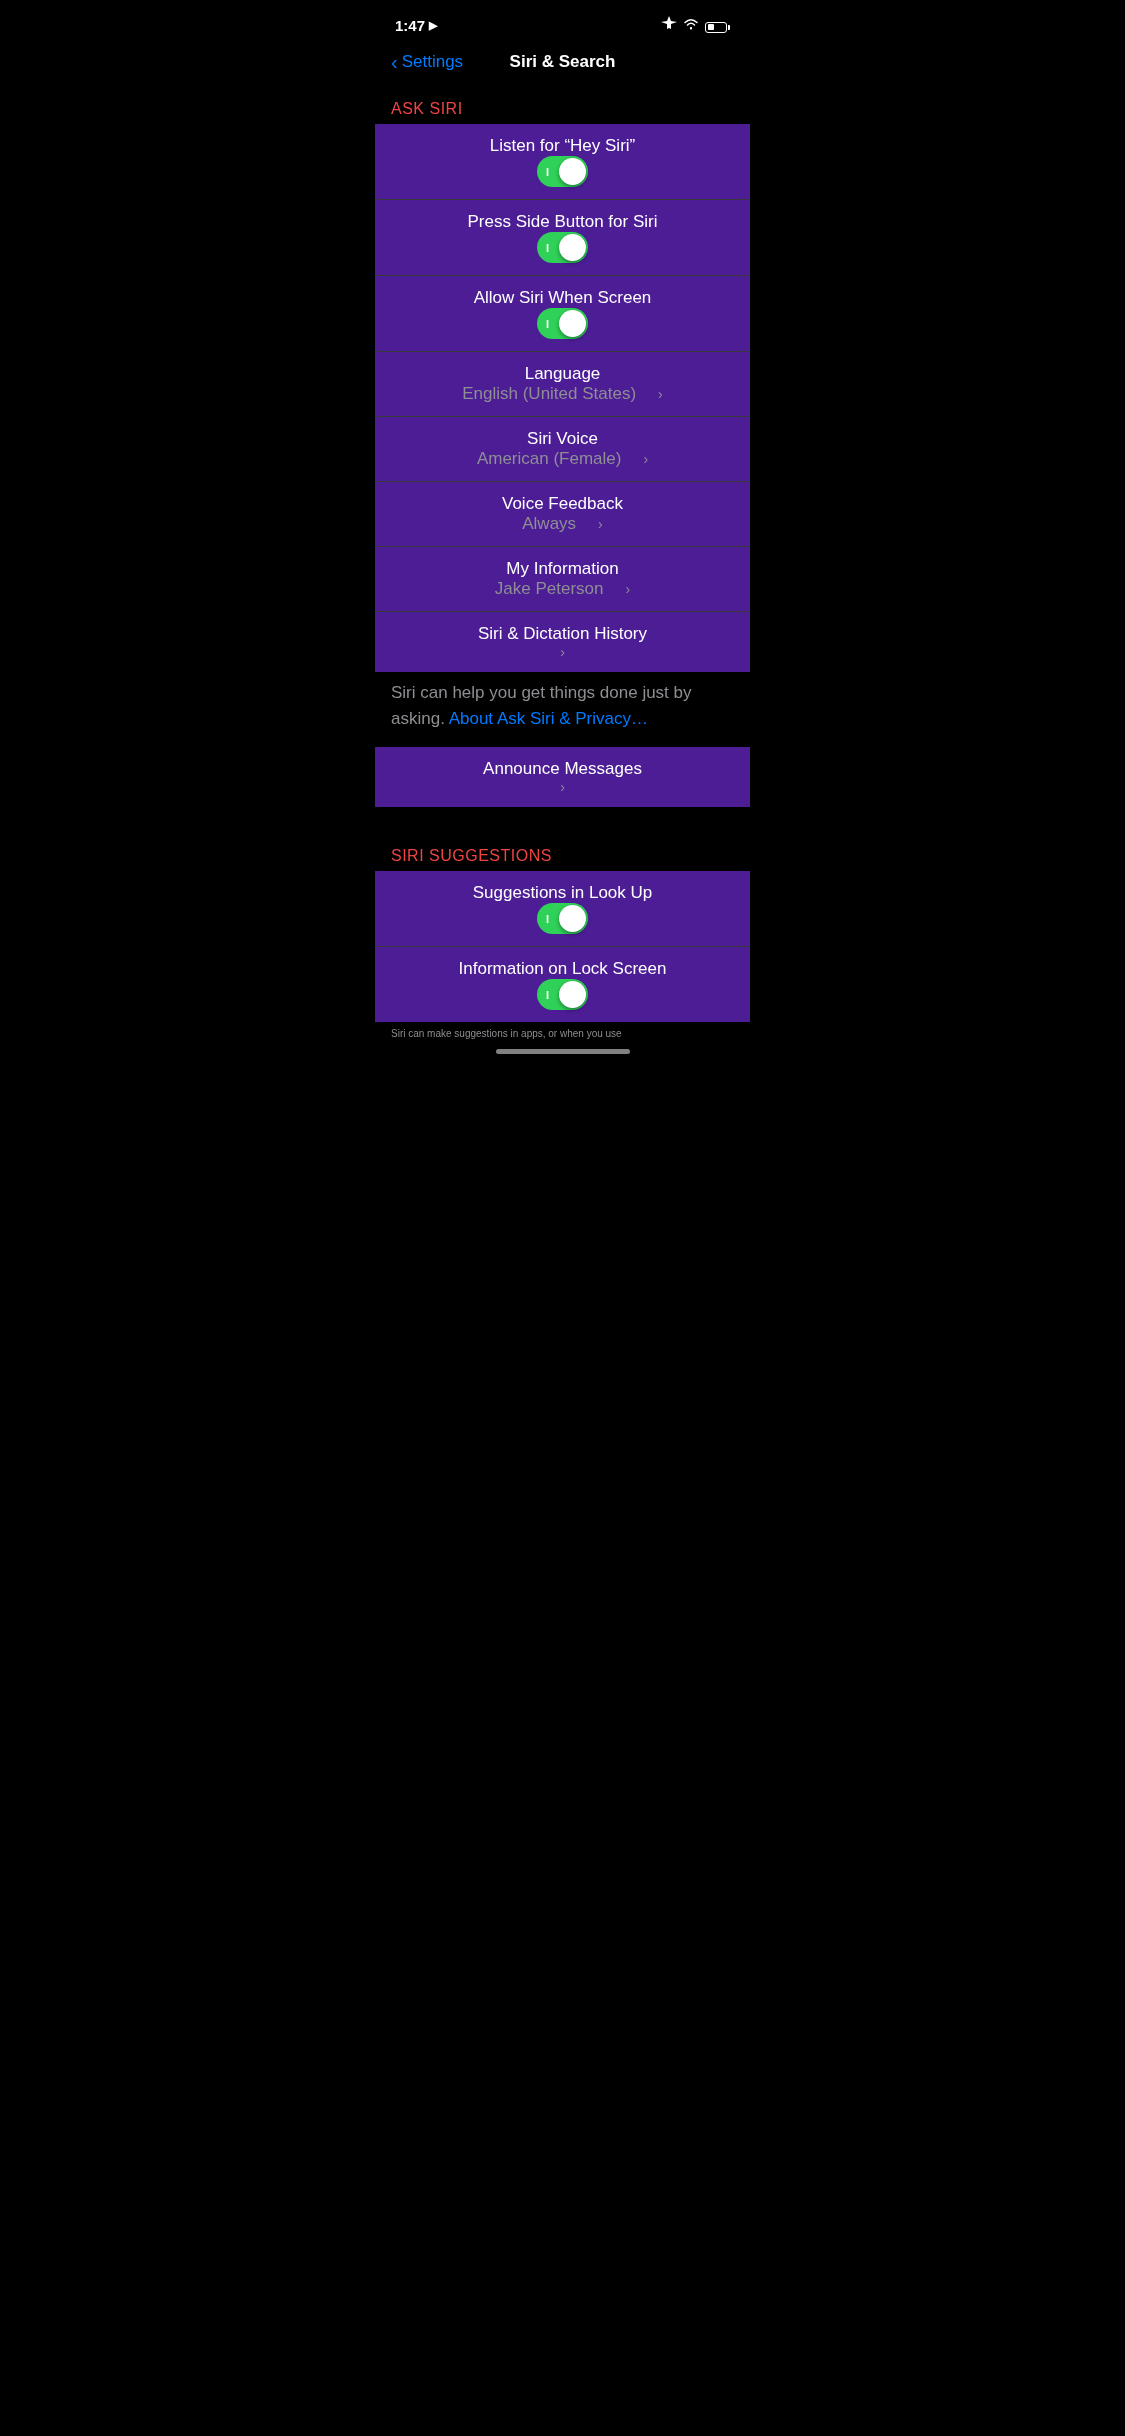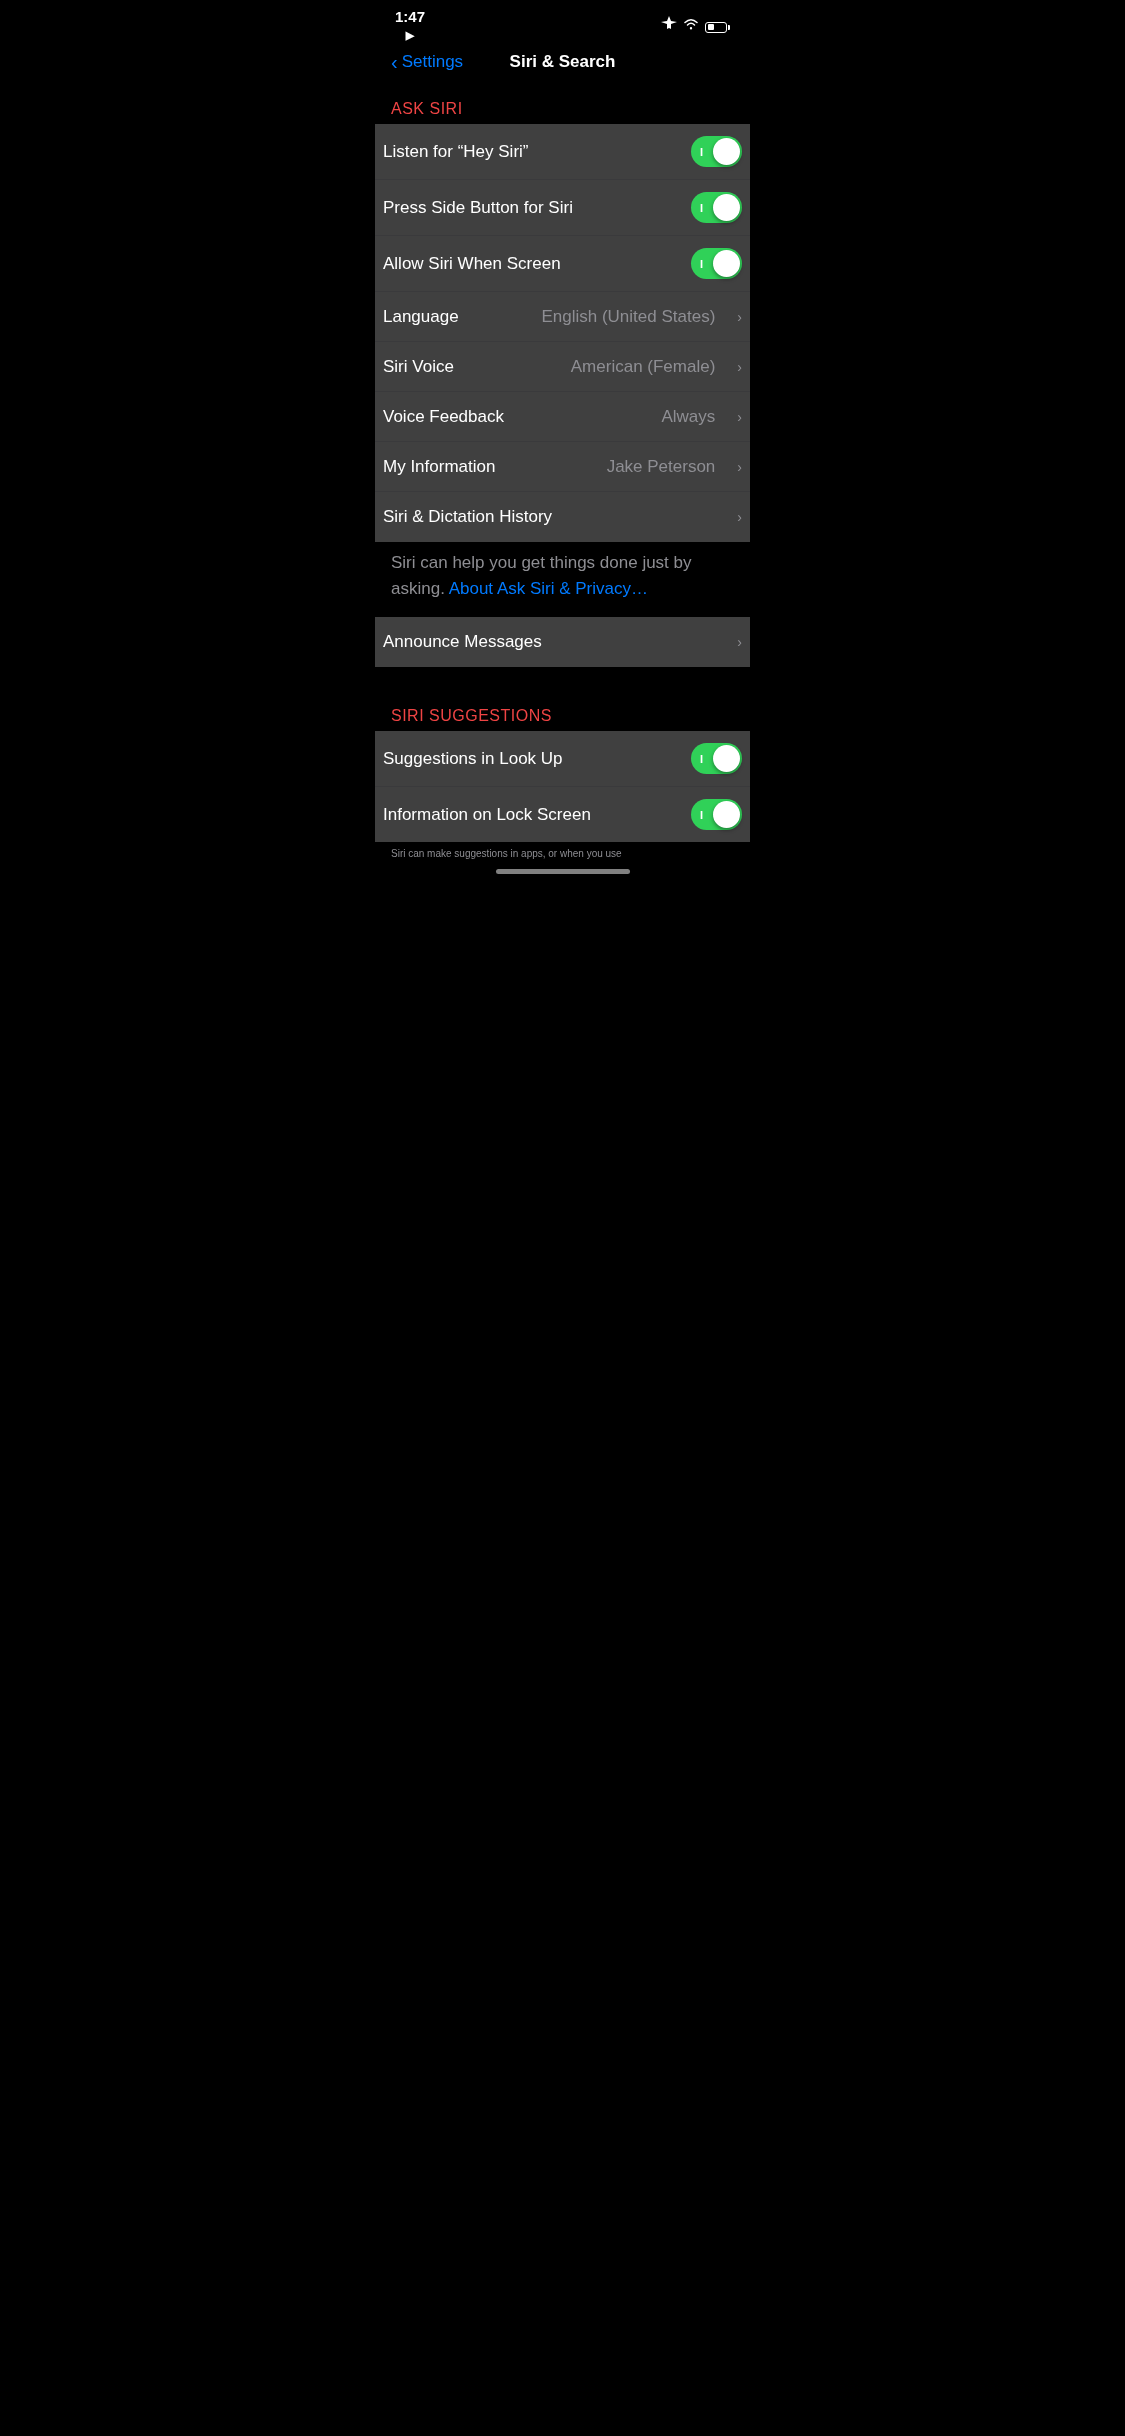--- a/index.html
+++ b/index.html
@@ -23,21 +23,20 @@
       padding: 14px 20px 8px 20px;
       height: 44px;
     }
     .status-time {
       font-size: 15px;
       font-weight: 600;
       color: #fff;
       display: flex;
       align-items: center;
       gap: 4px;
-      flex-direction: column;
     }
     .status-icons {
       display: flex;
       align-items: center;
       gap: 6px;
     }
     .battery-icon {
       display: inline-flex;
       align-items: center;
       position: relative;
@@ -111,25 +110,26 @@
     .settings-group {
       background: #1C1C1E;
       border-radius: 0;
       margin: 0;
     }
 
     .settings-row {
       display: flex;
       align-items: center;
       justify-content: space-between;
-      padding: 12px 8px;
+      padding: 12px 16px;
       min-height: 50px;
       border-bottom: 0.5px solid #3A3A3C;
       position: relative;
-      background: #404040;
+      background: #4c1d95;
+      flex-direction: column;
     }
     .settings-row:last-child {
       border-bottom: none;
     }
 
     .row-label {
       font-size: 17px;
       color: #fff;
       flex: 1;
     }

